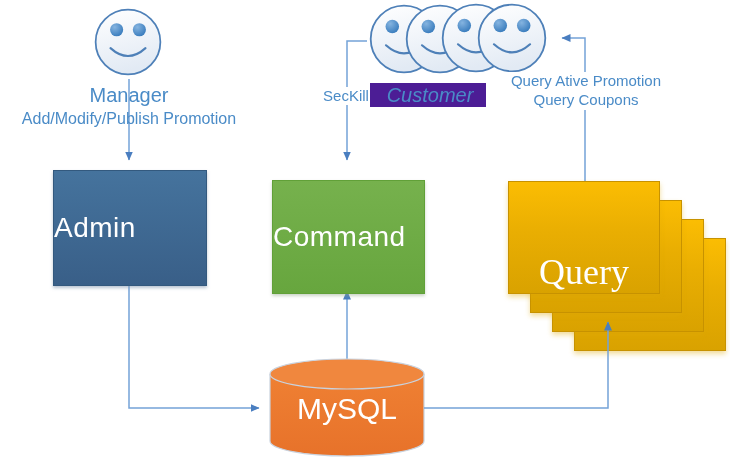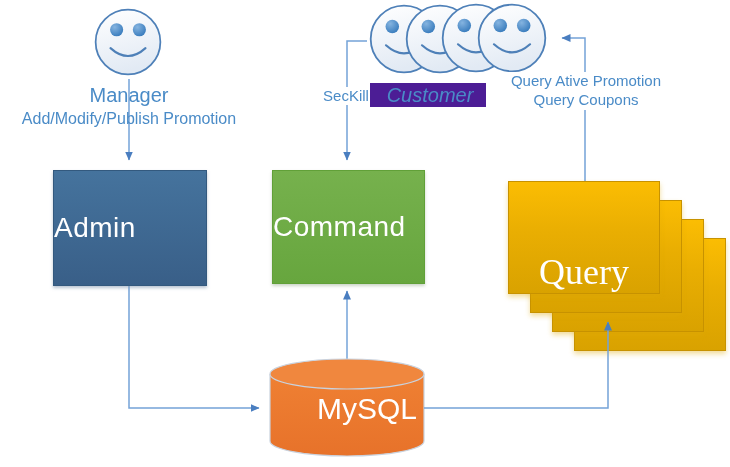--- a/index.html
+++ b/index.html
@@ -13,21 +13,21 @@
   .node{
     position:absolute;display:flex;align-items:center;justify-content:flex-start;
     color:#ffffff;font-size:28px;letter-spacing:0.5px;z-index:3;
   }
   .node-admin{
     left:53px;top:170px;width:152px;height:114px;
     background:linear-gradient(180deg,#45739D,#395F88);
     border:1px solid #33597E;box-shadow:0 2px 3px rgba(130,150,175,.55);
   }
   .node-command{
-    left:272px;top:170px;width:151px;height:112px;
+    left:272px;top:180px;width:151px;height:112px;
     background:linear-gradient(180deg,#76B14D,#67A63E);
     border:1px solid #61A038;box-shadow:0 2px 3px rgba(140,160,130,.45);
   }
   .qbox{
     position:absolute;width:150px;height:111px;z-index:3;
     background:linear-gradient(180deg,#FBBD03 0%,#E9AE02 45%,#D9A200 100%);
     border:1px solid #C79200;box-shadow:0 3px 5px rgba(222,170,10,.4);
     display:flex;align-items:flex-end;justify-content:center;color:#fff;font-size:36px;font-family:Liberation Serif, serif;
   }
   .qb1{left:508px;top:181px;z-index:3}
@@ -41,21 +41,21 @@
   }
   .lbl-manager{left:49px;top:83px;width:160px;font-size:20px;}
   .lbl-action{left:0px;top:109px;width:258px;font-size:16px;}
   .lbl-seckill{left:306px;top:87px;width:80px;font-size:15px;background:#fff;}
   .lbl-customer{left:370px;top:83px;width:120px;font-size:20px;background:#4c1d95;font-style:italic;}
   .lbl-promos{left:486px;top:72px;width:200px;font-size:15px;background:#fff;height:19px;}
   .lbl-coupons{left:486px;top:91px;width:200px;font-size:15px;background:#fff;height:19px;}
   .mysql-svg{position:absolute;left:260px;top:350px;width:180px;height:115px;z-index:3;}
   .lbl-mysql{
     position:absolute;left:270px;top:392px;width:154px;text-align:center;
-    color:#fff;font-size:30px;z-index:4;margin-left:20px;
+    color:#fff;font-size:30px;z-index:4;
   }
 </style>
 </head>
 <body>
 
 <div class="canvas">
 
   <svg class="layer z1" viewBox="0 0 730 467">
     <defs>
       <marker id="ah" markerWidth="10" markerHeight="9" refX="8.5" refY="4" orient="auto" markerUnits="userSpaceOnUse">

